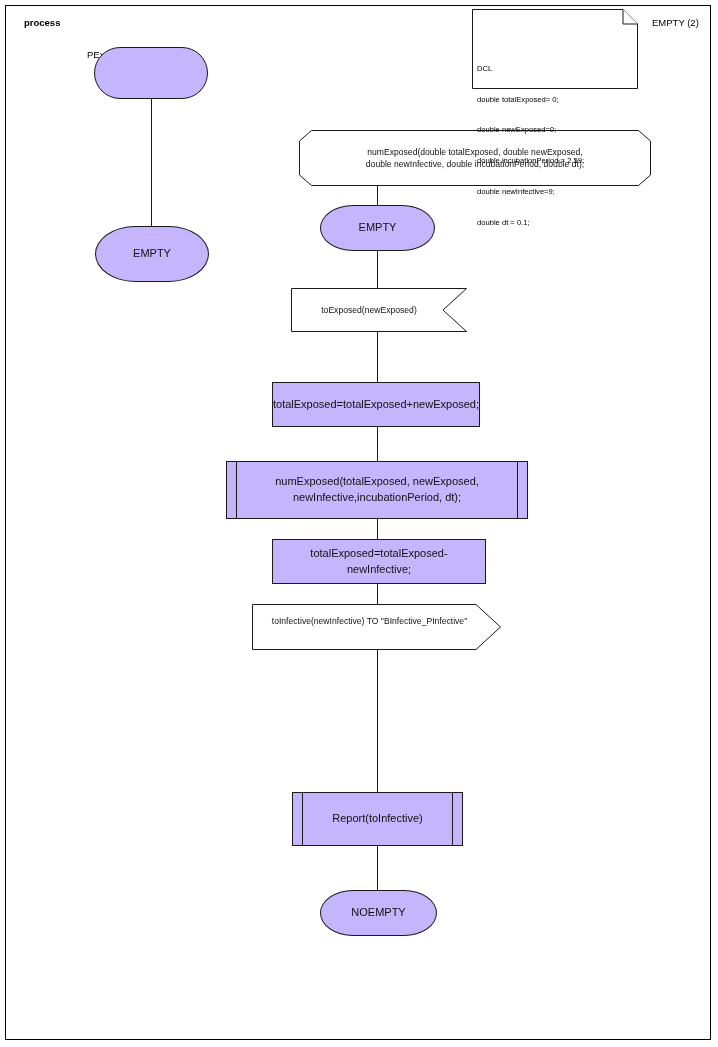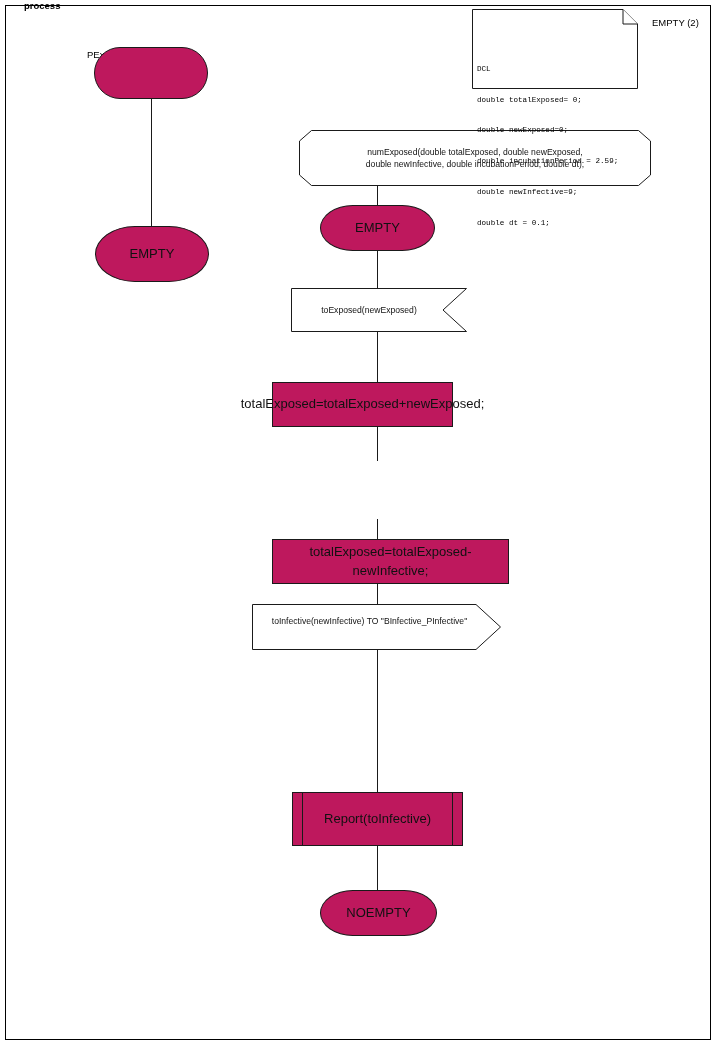--- a/index.html
+++ b/index.html
@@ -35,24 +35,24 @@
   .lbl.bold { font-weight: bold; }
 
   
   .sym {
     position: absolute;
     box-sizing: border-box;
     display: flex;
     align-items: center;
     justify-content: center;
     text-align: center;
-    font-size: 13px;
+    font-size: 11px;
     color: #111111;
     line-height: 1.45;
-    background: #be185d;
+    background: #c4b5fd;
   }
   .sym .txt { padding: 0 6px; pointer-events: none; }
 
   
   .sym-start {
     border: 1px solid #1a1a1a;
     border-radius: 26px;
   }
 
   
@@ -137,27 +137,27 @@
     z-index: 2;
   }
 </style>
 </head>
 <body>
 
 <div id="page">
 
   <div id="page-border"></div>
 
-  <div class="lbl bold" style="left:24px; top:0;">process</div>
+  <div class="lbl bold" style="left:24px; top:17px;">process</div>
 
   <div class="lbl" style="left:87px; top:17px;margin-top:32px;">PExposed</div>
 
   <div class="lbl" style="left:652px; top:17px;">EMPTY (2)</div>
 
-  <div class="dcl" style="left:472px; top:9px; width:166px; height:80px;font-family:Liberation Mono, monospace;">
+  <div class="dcl" style="left:472px; top:9px; width:166px; height:80px;">
     <svg width="166" height="80" viewBox="0 0 166 80" aria-hidden="true">
       <path d="M0.5,0.5 L151,0.5 L165.5,15 L165.5,79.5 L0.5,79.5 Z"></path>
       <path d="M151,0.5 L151,15 L165.5,15" fill="none"></path>
     </svg>
     <div class="dcl-text">
       <div>DCL</div>
       <div>double totalExposed= 0;</div>
       <div>double newExposed=0;</div>
       <div>double incubationPeriod = 2.59;</div>
       <div>double newInfective=9;</div>
@@ -193,30 +193,36 @@
 
   <div class="shape" style="left:291px; top:288px; width:176px; height:44px;">
     <svg width="176" height="44" viewBox="0 0 176 44" aria-hidden="true">
       <path d="M0.5,0.5 L175.5,0.5 L152,22 L175.5,43.5 L0.5,43.5 Z"></path>
     </svg>
     <span class="txt" style="margin-right:20px;">toExposed(newExposed)</span>
   </div>
 
   <div class="conn" style="left:377px; top:332px; height:50px;"></div>
 
-  <div class="sym sym-task" style="left:272px; top:382px; width:181px; height:45px;">
+  <div class="sym sym-task" style="left:272px; top:382px; width:208px; height:45px;">
     <span class="txt">totalExposed=totalExposed+newExposed;</span>
   </div>
 
   <div class="conn" style="left:377px; top:427px; height:34px;"></div>
 
+  <div class="sym sym-proc" style="left:226px; top:461px; width:302px; height:58px;">
+    <span class="bar l"></span>
+    <span class="bar r"></span>
+    <span class="txt" style="white-space:pre-line;">numExposed(totalExposed, newExposed,
+newInfective,incubationPeriod, dt);</span>
+  </div>
 
   <div class="conn" style="left:377px; top:519px; height:20px;"></div>
 
-  <div class="sym sym-task" style="left:272px; top:539px; width:237px; height:45px;justify-content:center;">
+  <div class="sym sym-task" style="left:272px; top:539px; width:214px; height:45px;justify-content:center;">
     <span class="txt">totalExposed=totalExposed-newInfective;</span>
   </div>
 
   <div class="conn" style="left:377px; top:584px; height:20px;"></div>
 
   <div class="shape" style="left:252px; top:604px; width:249px; height:34px;">
     <svg width="249" height="46" viewBox="0 0 249 46" aria-hidden="true">
       <path d="M0.5,0.5 L224,0.5 L248.5,23 L224,45.5 L0.5,45.5 Z"></path>
     </svg>
     <span class="txt" style="margin-right:14px;">toInfective(newInfective) TO "BInfective_PInfective"</span>

